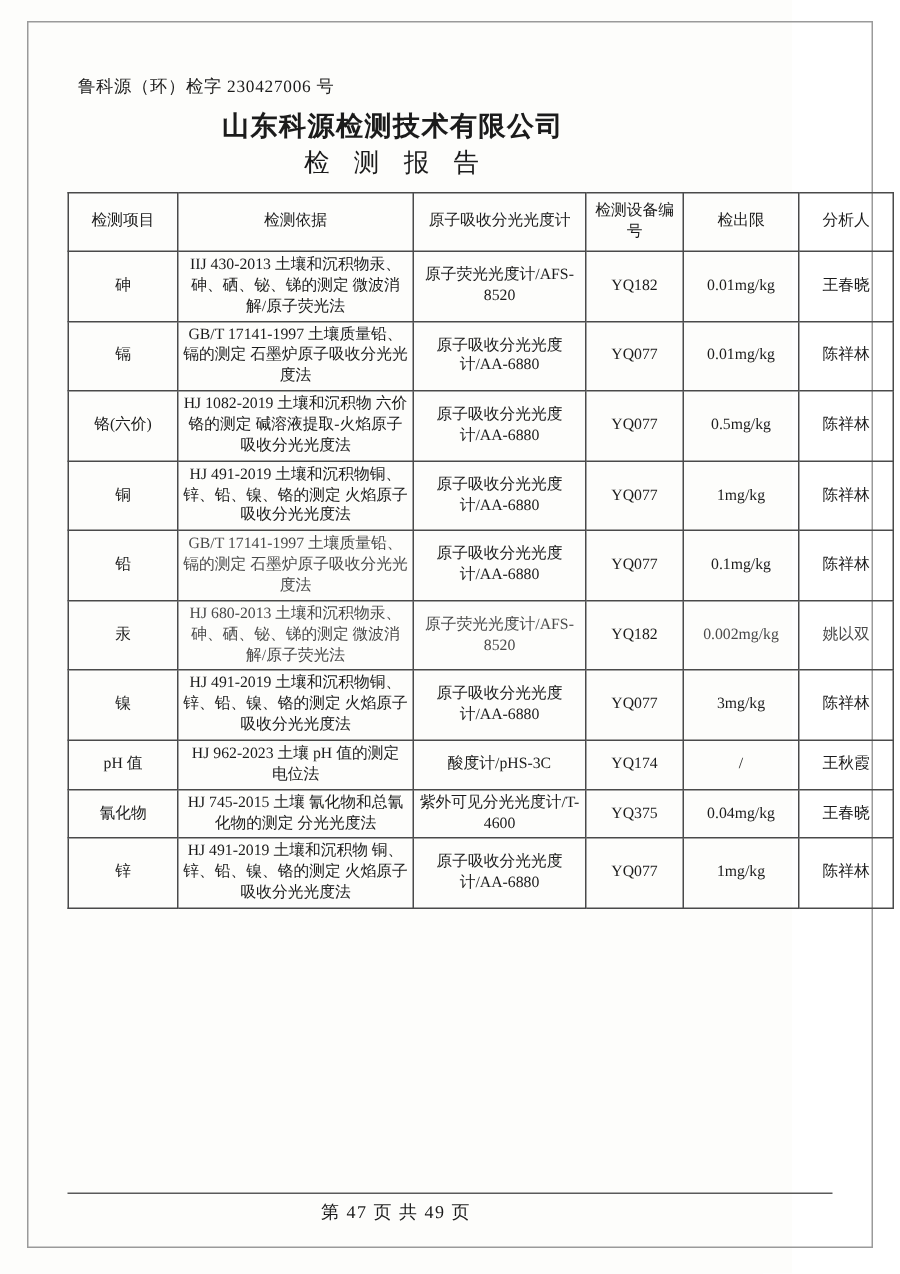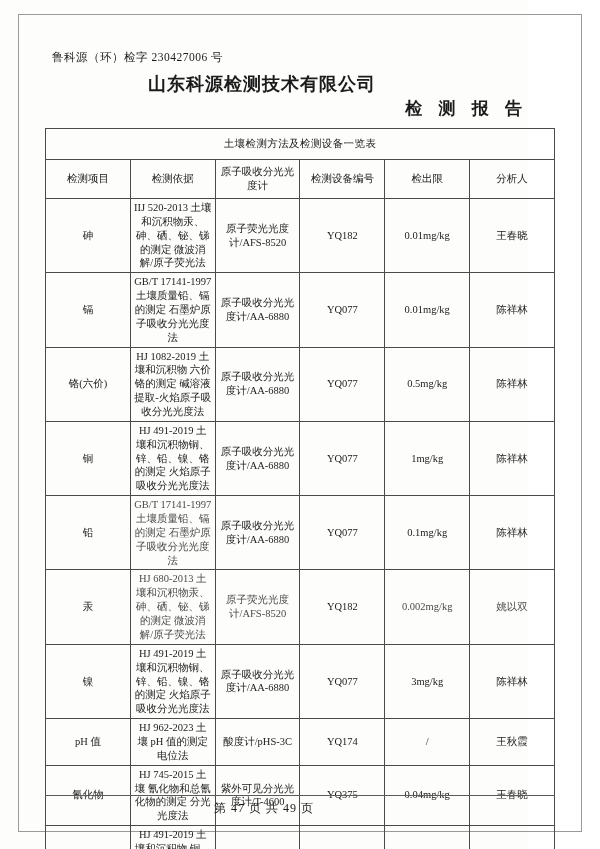--- a/index.html
+++ b/index.html
@@ -46,23 +46,23 @@
     top: 72px;
     text-align: center;
     font-size: 18px;
     font-weight: bold;
     letter-spacing: 1px;
   }
   .report-title {
     position: absolute;
     left: 0; right: 0;
     top: 97px;
-    text-align: right;
+    text-align: center;
     font-size: 17px;
-    font-weight: bold;
+    font-weight: normal;
     letter-spacing: 6px;
   }
   .table-wrap {
     position: absolute;
     left: 45px;
     top: 128px;
     width: 510px;
   }
   table.main {
     border-collapse: collapse;
@@ -118,35 +118,32 @@
 <div class="page">
   <div class="page-border"></div>
 
   <div class="doc-no">鲁科源（环）检字 230427006 号</div>
   <div class="company">山东科源检测技术有限公司</div>
   <div class="report-title">检 测 报 告</div>
 
   <div class="table-wrap">
     <table class="main">
       <tbody>
-          <tr class="tbl-title">
-        <td colspan="6">土壤检测方法及检测设备一览表</td>
-      </tr>
       <tr class="hdr">
         <td class="c1">检测项目</td>
         <td class="c2">检测依据</td>
         <td class="c3">原子吸收分光光度计</td>
         <td class="c4">检测设备编号</td>
         <td class="c5">检出限</td>
         <td class="c6">分析人</td>
       </tr>
 
       <tr>
         <td class="c1 item-name">砷</td>
-        <td class="c2">IIJ 520-2013 土壤和沉积物汞、砷、硒、铋、锑的测定 微波消解/原子荧光法</td>
+        <td class="c2">IIJ 430-2013 土壤和沉积物汞、砷、硒、铋、锑的测定 微波消解/原子荧光法</td>
         <td class="c3">原子荧光光度计/AFS-8520</td>
         <td class="c4">YQ182</td>
         <td class="c5">0.01mg/kg</td>
         <td class="c6">王春晓</td>
       </tr>
       <tr>
         <td class="c1 item-name">镉</td>
         <td class="c2">GB/T 17141-1997 土壤质量铅、镉的测定 石墨炉原子吸收分光光度法</td>
         <td class="c3">原子吸收分光光度计/AA-6880</td>
         <td class="c4">YQ077</td>

